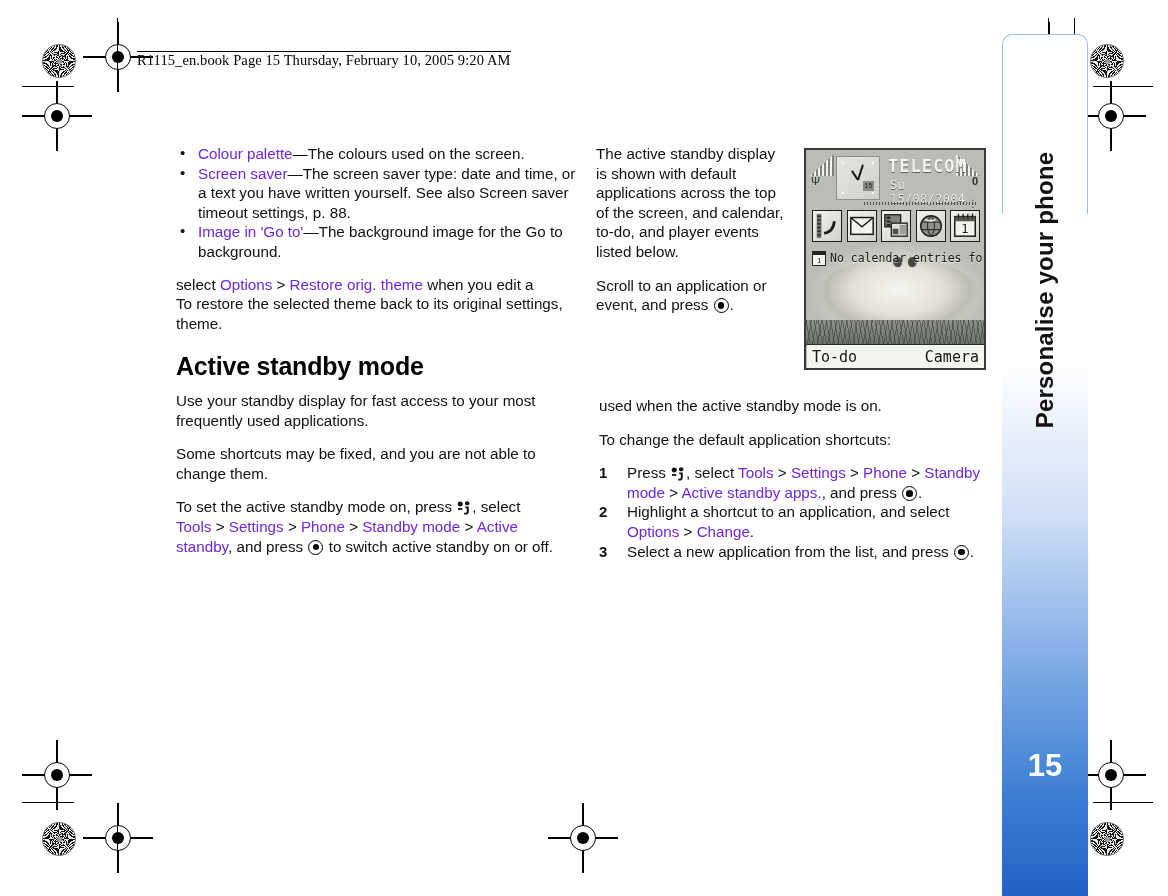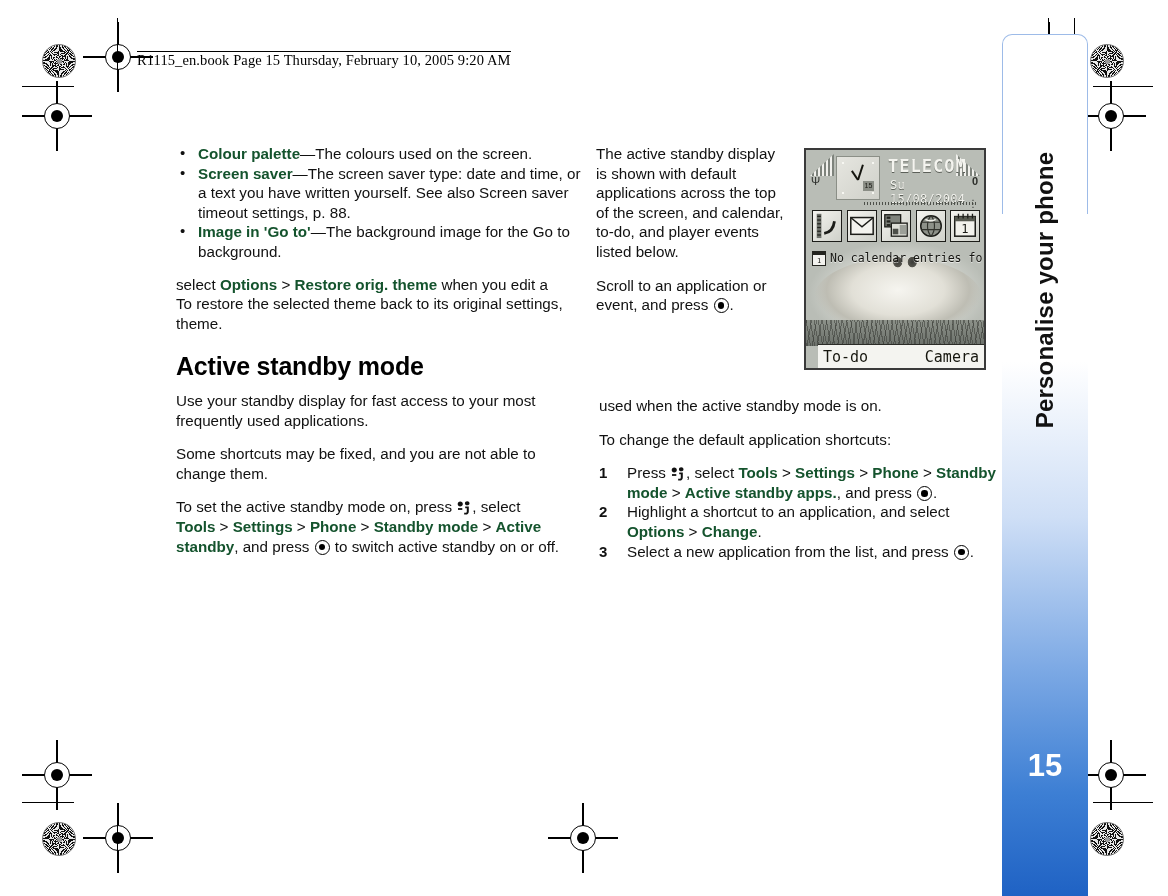--- a/index.html
+++ b/index.html
@@ -74,21 +74,21 @@
     text-align:center;font-size:31px;font-weight:700;color:#ffffff;
   }
 
   
   .col{position:absolute;font-size:15.2px;line-height:19.6px;color:#111;}
   .col-left{left:176px;top:144px;width:400px;}
   .col-right{left:596px;top:144px;width:205px;}
   .col-right-wide{left:599px;top:396px;width:396px;}
 
   .ln{display:block;white-space:nowrap;}
-  b.k{color:#14532d;font-weight:700;}
+  b.k{color:#6d28d9;font-weight:400;}
   .para{margin:0 0 14px 0;}
   .tight{margin:0;}
 
   ul.bl{list-style:none;margin:0 0 13px 0;padding:0;}
   ul.bl li{position:relative;padding-left:22px;margin-bottom:0px;}
   ul.bl li .bul{position:absolute;left:4px;top:-1px;font-size:15px;}
 
   ol.nl{list-style:none;margin:0;padding:0;}
   ol.nl li{position:relative;padding-left:28px;margin-bottom:0px;}
   ol.nl li .num{position:absolute;left:0;top:0;font-weight:700;font-size:15px;}
@@ -202,21 +202,21 @@
     position:relative;flex:0 0 auto;
   }
   .calbadge::before{content:"";position:absolute;left:0;right:0;top:0;height:3.5px;background:#23241f;}
   .calbadge span{position:absolute;left:0;right:0;bottom:0px;text-align:center;font-size:7px;line-height:8px;color:#1a1a15;font-family:"DejaVu Sans Mono", monospace;}
   .caltxt{
     font-family:"DejaVu Sans Mono", monospace;font-size:11.5px;color:#141410;white-space:nowrap;
     text-shadow:0 1px 0 rgba(255,255,255,.6);
   }
 
   .softbar{
-    position:absolute;left:12px;right:0;bottom:0;height:24px;background:#f4f4f0;
+    position:absolute;left:1px;right:0;bottom:0;height:24px;background:#f4f4f0;
     border-top:1.5px solid #2b2c27;
     display:flex;align-items:center;justify-content:space-between;
     padding:0 5px;box-sizing:border-box;
   }
   .softbar span{font-family:"DejaVu Sans Mono", monospace;font-size:15px;color:#17170f;}
 </style>
 </head>
 <body>
 
 <div class="page">

